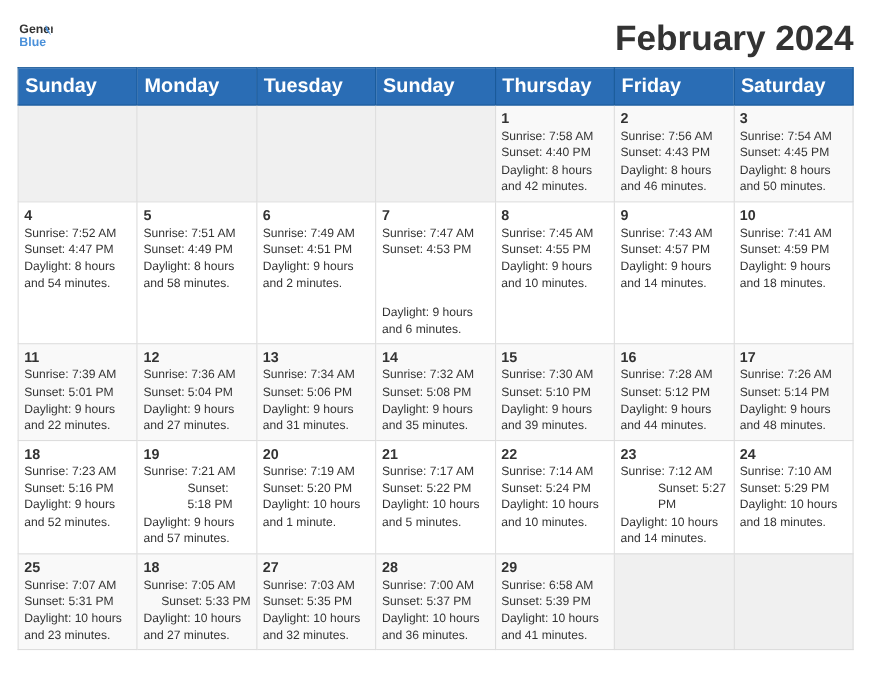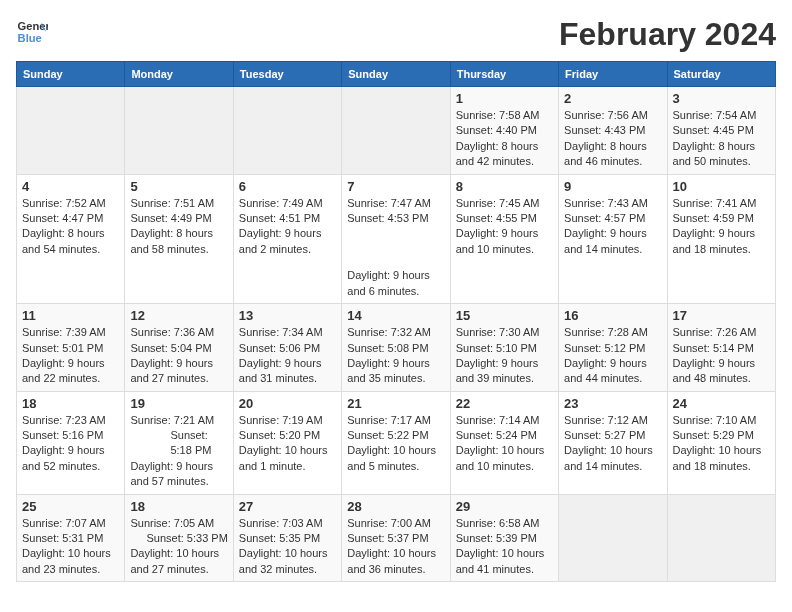--- a/index.html
+++ b/index.html
@@ -40,21 +40,21 @@
     table {
       width: 100%;
       border-collapse: collapse;
       table-layout: fixed;
     }
     thead tr th {
       background-color: #2a6db5;
       color: #fff;
       text-align: left;
       padding: 6px 6px;
-      font-size: 11px;
+      font-size: 18px;
       border: 1px solid #1a5a9a;
     }
     tbody tr td {
       vertical-align: top;
       padding: 4px 5px;
       font-size: 11px;
       color: #333;
       border: 1px solid #ddd;
       height: 80px;
     }
@@ -242,21 +242,21 @@
         </td>
         <td>
           <span class="day-num">22</span>
           <div style="line-height: 1.4;">Sunrise: 7:14 AM</div>
           <div style="line-height: 1.4;">Sunset: 5:24 PM</div>
           <div style="line-height: 1.4;">Daylight: 10 hours and 10 minutes.</div>
         </td>
         <td>
           <span class="day-num">23</span>
           <div style="line-height: 1.4;">Sunrise: 7:12 AM</div>
-          <div style="line-height: 1.4;">Sunset: 5:27 PM</div>
+          <div style="line-height: 1.4; margin-left: 34px;">Sunset: 5:27 PM</div>
           <div style="line-height: 1.4;">Daylight: 10 hours and 14 minutes.</div>
         </td>
         <td>
           <span class="day-num">24</span>
           <div style="line-height: 1.4;">Sunrise: 7:10 AM</div>
           <div style="line-height: 1.4;">Sunset: 5:29 PM</div>
           <div style="line-height: 1.4;">Daylight: 10 hours and 18 minutes.</div>
         </td>
       </tr>
       <tr>

